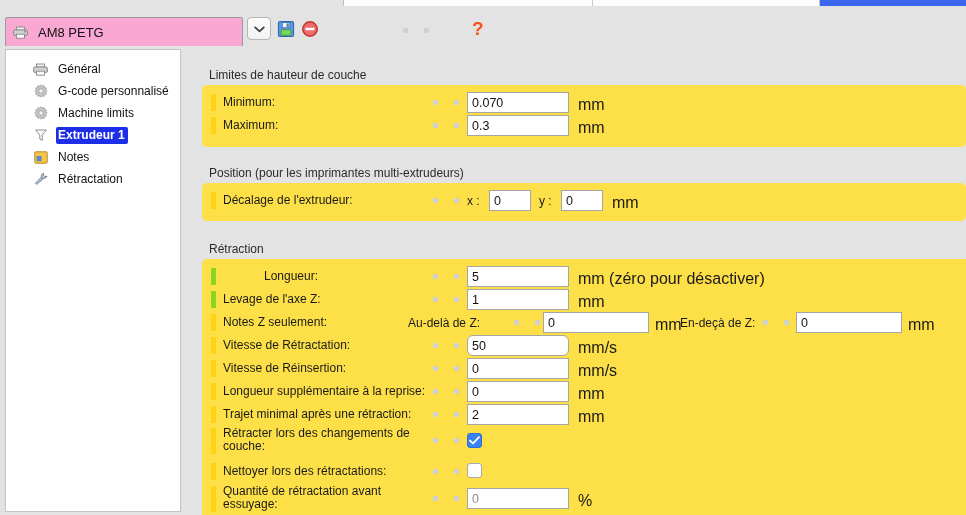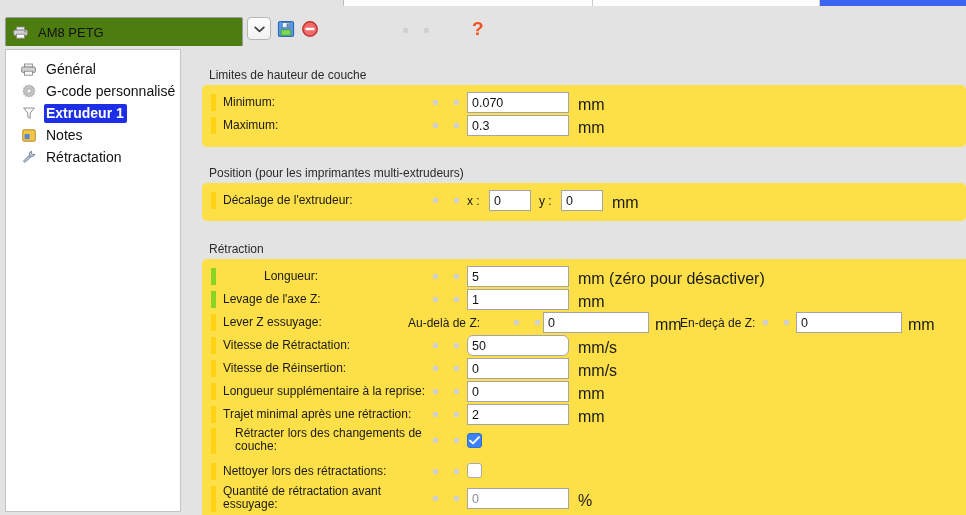--- a/index.html
+++ b/index.html
@@ -48,21 +48,21 @@
   .preset-bar {
     position: absolute;
     left: 0; top: 6px;
     width: 966px; height: 40px;
     background: #e3e3e3;
   }
   .preset-combo {
     position: absolute;
     left: 5px; top: 11px;
     width: 238px; height: 30px;
-    background: #4d7c0f;
+    background: #f9a8d4;
     border: 1px solid #9a9a9a;
     border-radius: 2px;
     display: flex;
     align-items: center;
     box-sizing: border-box;
   }
   .preset-combo .printer-icon {
     margin-left: 7px;
     margin-right: 10px;
     flex: 0 0 auto;
@@ -132,22 +132,22 @@
     width: 176px; height: 463px;
     background: #ffffff;
     border: 1px solid #c4c4c4;
     box-sizing: border-box;
     padding-top: 8px;
   }
   .side-item {
     height: 22px;
     display: flex;
     align-items: center;
-    padding-left: 14px;
-    font-size: 14px;
+    padding-left: 26px;
+    font-size: 12px;
     color: #111;
     white-space: nowrap;
   }
   .side-item .s-ico {
     width: 17px;
     margin-right: 7px;
     flex: 0 0 auto;
     line-height: 0;
     display: flex;
     align-items: center;
@@ -343,20 +343,29 @@
     <div class="side-item">
       <span class="s-ico">
         <svg width="14" height="14" viewBox="0 0 14 14">
           <path d="M7 0.8 L8.3 2.1 L10.1 1.6 L10.6 3.4 L12.4 3.9 L11.9 5.7 L13.2 7 L11.9 8.3 L12.4 10.1 L10.6 10.6 L10.1 12.4 L8.3 11.9 L7 13.2 L5.7 11.9 L3.9 12.4 L3.4 10.6 L1.6 10.1 L2.1 8.3 L0.8 7 L2.1 5.7 L1.6 3.9 L3.4 3.4 L3.9 1.6 L5.7 2.1 Z" fill="#c4c4c4" stroke="#9a9a9a" stroke-width="0.7"></path>
           <circle cx="7" cy="7" r="2.3" fill="#f0f0f0" stroke="#9a9a9a" stroke-width="0.7"></circle>
         </svg>
       </span>
       <span class="s-label">G-code personnalisé</span>
     </div>
 
+    <div class="side-item">
+      <span class="s-ico">
+        <svg width="14" height="14" viewBox="0 0 14 14">
+          <path d="M7 0.8 L8.3 2.1 L10.1 1.6 L10.6 3.4 L12.4 3.9 L11.9 5.7 L13.2 7 L11.9 8.3 L12.4 10.1 L10.6 10.6 L10.1 12.4 L8.3 11.9 L7 13.2 L5.7 11.9 L3.9 12.4 L3.4 10.6 L1.6 10.1 L2.1 8.3 L0.8 7 L2.1 5.7 L1.6 3.9 L3.4 3.4 L3.9 1.6 L5.7 2.1 Z" fill="#c4c4c4" stroke="#9a9a9a" stroke-width="0.7"></path>
+          <circle cx="7" cy="7" r="2.3" fill="#f0f0f0" stroke="#9a9a9a" stroke-width="0.7"></circle>
+        </svg>
+      </span>
+      <span class="s-label">Machine limits</span>
+    </div>
 
     <div class="side-item selected">
       <span class="s-ico">
         <svg width="14" height="14" viewBox="0 0 14 14">
           <path d="M1.6 2 L12.4 2 L8.2 7 L8.2 12.4 L5.8 11 L5.8 7 Z" fill="#fcfcfc" stroke="#8f8f8f" stroke-width="1"></path>
         </svg>
       </span>
       <span class="s-label">Extrudeur 1</span>
     </div>
 
@@ -451,21 +460,21 @@
           <span class="dots" style="left:231px; top:9px;">
             <span class="gray-dot-sm"></span>
             <span class="gray-dot-sm"></span>
           </span>
           <span class="tfield" style="left:265px; top:1px; width:102px;">1</span>
           <span class="unit" style="left:376px; top:5px;">mm</span>
         </div>
 
         <div class="row" style="top:52px; width:771px;">
           <span class="marker" style="top:3px; height:17px;"></span>
-          <span class="row-label" style="top:5px;">Lever Z essuyage:</span>
+          <span class="row-label" style="top:5px;">Notes Z seulement:</span>
           <span class="sublabel" style="left:206px; top:5px;">Au-delà de Z:</span>
           <span class="dots" style="left:312px; top:9px;">
             <span class="gray-dot-sm"></span>
             <span class="gray-dot-sm"></span>
           </span>
           <span class="tfield" style="left:341px; top:1px; width:106px;">0</span>
           <span class="unit" style="left:453px; top:5px;">mm</span>
           <span class="sublabel" style="left:478px; top:5px;">En-deçà de Z:</span>
           <span class="dots" style="left:561px; top:9px;">
             <span class="gray-dot-sm"></span>
@@ -514,21 +523,21 @@
           <span class="dots" style="left:231px; top:9px;">
             <span class="gray-dot-sm"></span>
             <span class="gray-dot-sm"></span>
           </span>
           <span class="tfield" style="left:265px; top:1px; width:102px;">2</span>
           <span class="unit" style="left:376px; top:5px;">mm</span>
         </div>
 
         <div class="row" style="top:166px; width:771px; height:32px;">
           <span class="marker" style="top:3px; height:26px;"></span>
-          <span class="row-label two-line" style="top:2px;margin-left:12px;">Rétracter lors des changements de couche:</span>
+          <span class="row-label two-line" style="top:2px;">Rétracter lors des changements de couche:</span>
           <span class="dots" style="left:231px; top:13px;">
             <span class="gray-dot-sm"></span>
             <span class="gray-dot-sm"></span>
           </span>
           <span class="cbox on" style="left:265px; top:8px;">
             <svg width="11" height="9" viewBox="0 0 11 9">
               <path d="M1 4.6 L4 7.4 L10 1.2" fill="none" stroke="#ffffff" stroke-width="1.9" stroke-linecap="round" stroke-linejoin="round"></path>
             </svg>
           </span>
         </div>

